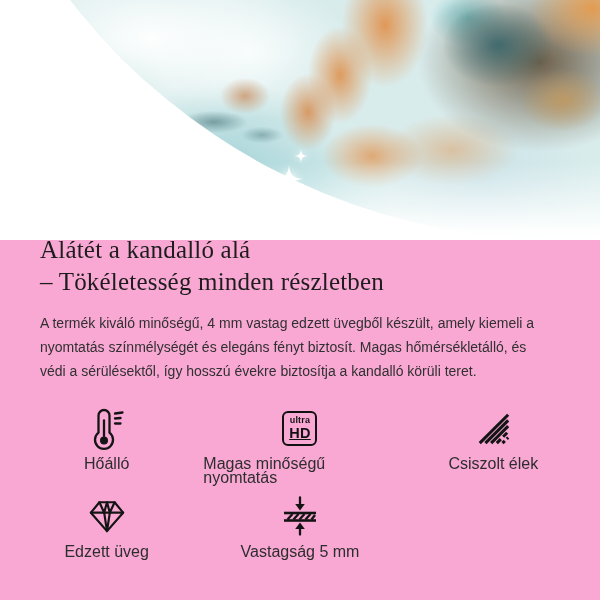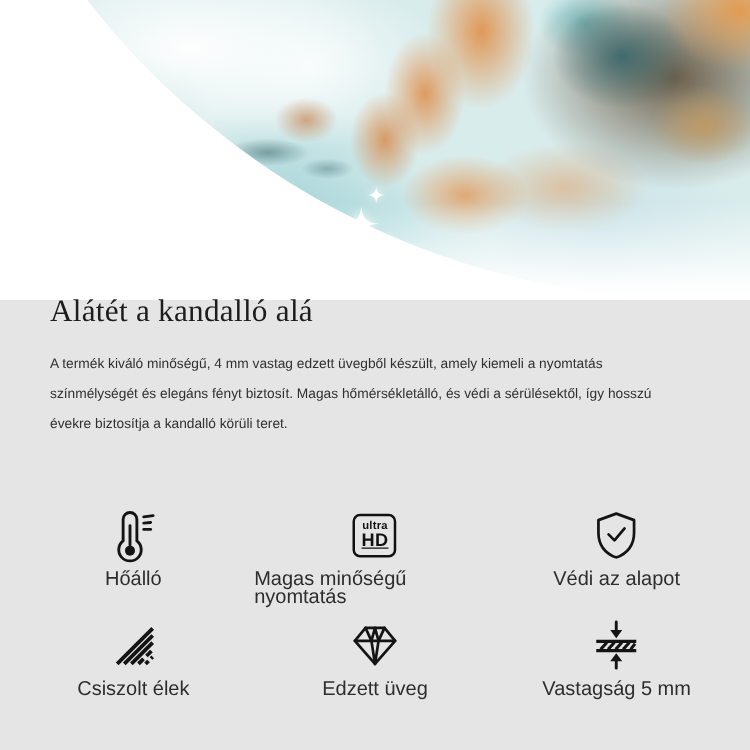--- a/index.html
+++ b/index.html
@@ -1,21 +1,21 @@
 <!DOCTYPE html>
 <html><head>
 <meta charset="utf-8">
 <style>
   * { box-sizing: border-box; margin: 0; padding: 0; }
   html,body { width:600px; height:600px; }
   body {
     font-family: "Liberation Sans", "DejaVu Sans", sans-serif;
     background:#fff;
   }
-  .page { position:relative; width:600px; height:600px; background:#e5e5e5; overflow:hidden; }
+  .page { position:relative; width:600px; height:600px; background:#f9a8d4; overflow:hidden; }
 
   
   .hero { position:absolute; left:0; top:0; width:600px; height:240px; background:#fff; }
 
   .glass-edge {
     position:absolute; inset:0;
     background: linear-gradient(118deg,
       #f0f7f1 4%, #b9d8c0 16%, #63996f 30%, #2f6a46 44%,
       #7ea98b 54%, #d9ead c 0, #d9eadd 62%, #3c7252 74%, #8db79a 86%, #cfe4d4 96%);
     clip-path: circle(630px at 560px -380px);
@@ -66,21 +66,21 @@
 
   
   .content { position:absolute; left:40px; top:234px; width:522px; }
   .title {
     font-family:"Liberation Serif","DejaVu Serif",serif;
     font-weight:400; font-size:25px; line-height:32px;
     color:#1d1d1d; letter-spacing:.2px;
   }
   .desc {
     margin-top:13px; max-width:512px;
-    font-size:11px; line-height:24px; color:#303030;
+    font-size:14px; line-height:24px; color:#303030;
   }
 
   
   .features {
     position:absolute; left:10px; top:404px; width:580px;
     display:grid; grid-template-columns:repeat(3,1fr); grid-auto-rows:88px;
   }
   .feature { display:flex; flex-direction:column; align-items:center; }
   .icon-box { height:48px; display:flex; align-items:center; justify-content:center; }
   .feature-label { margin-top:5px; font-size:16px; line-height:14px; color:#2d2d2d; }
@@ -113,20 +113,21 @@
       <svg width="14" height="14" viewBox="-7 -7 14 14">
         <path d="M0 -7 C0.5 -2 2 -0.5 7 0 C2 0.5 0.5 2 0 7 C-0.5 2 -2 0.5 -7 0 C-2 -0.5 -0.5 -2 0 -7 Z" fill="#fff"></path>
       </svg>
     </div>
     <div class="hero-fade"></div>
   </div>
 
   <div class="content">
     <h1 class="title">
       <span>Alátét a kandalló alá</span><br>
+      <span>– Tökéletesség minden részletben</span>
     </h1>
     <p class="desc">A termék kiváló minőségű, 4 mm vastag edzett üvegből készült, amely kiemeli a nyomtatás színmélységét és elegáns fényt biztosít. Magas hőmérsékletálló, és védi a sérülésektől, így hosszú évekre biztosítja a kandalló körüli teret.</p>
   </div>
 
   <div class="features">
 
     <div class="feature">
       <div class="icon-box">
         <svg width="44" height="44" viewBox="0 0 44 44">
           <path class="stroke" d="M13.5 9.5 a5.5 5.5 0 0 1 11 0 v17.2 a9 9 0 1 1 -11 0 Z"></path>
@@ -143,29 +144,20 @@
     <div class="feature">
       <div class="icon-box">
         <div class="uhd-badge">
           <span class="uhd-top">ultra</span>
           <span class="uhd-bottom">HD</span>
         </div>
       </div>
       <span class="feature-label">Magas minőségű nyomtatás</span>
     </div>
 
-    <div class="feature">
-      <div class="icon-box">
-        <svg width="36" height="38" viewBox="0 0 36 40">
-          <path class="stroke" d="M18 2 L33 7.5 V18 C33 28.5 27 35.5 18 39 C9 35.5 3 28.5 3 18 V7.5 Z"></path>
-          <path class="stroke" d="M11.5 19.5 L16.5 24.5 L25 14.5"></path>
-        </svg>
-      </div>
-      <span class="feature-label">Védi az alapot</span>
-    </div>
 
     <div class="feature">
       <div class="icon-box">
         <svg width="36" height="36" viewBox="0 0 38 38">
           <g stroke="#141414" stroke-width="3.2" fill="none">
             <line x1="5" y1="35" x2="35" y2="5"></line>
             <line x1="11" y1="35" x2="35" y2="11"></line>
             <line x1="17" y1="35" x2="35" y2="17"></line>
             <line x1="23" y1="35" x2="35" y2="23" stroke-dasharray="6 3.5"></line>
             <line x1="29" y1="35" x2="35" y2="29" stroke-dasharray="3.5 3"></line>

